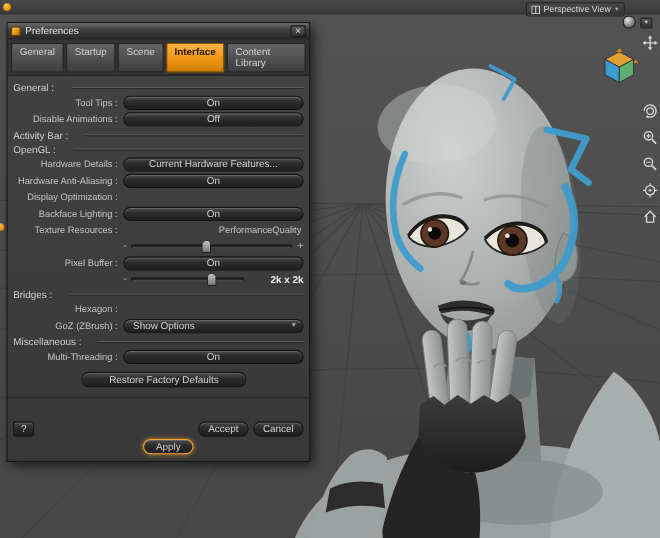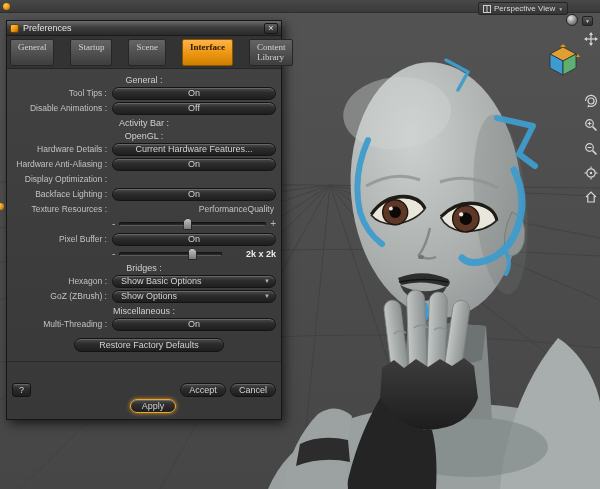--- a/index.html
+++ b/index.html
@@ -45,30 +45,30 @@
             background:linear-gradient(#6c6c6c,#3d3d3d 45%,#2a2a2a);
             border-bottom:1px solid #1b1b1b;}
   .title-icon{width:9px;height:9px;border-radius:2px;flex:0 0 auto;
               background:linear-gradient(135deg,#ffc85e,#e8920a 60%,#a86500);
               border:1px solid #6e4300;}
   .title-text{flex:1;color:#e4e4e4;font-size:9px;}
   .close-btn{width:14px;height:11px;background:linear-gradient(#5e5e5e,#2c2c2c);
              border:1px solid #171717;color:#e0e0e0;font-size:9px;line-height:9px;
              text-align:center;border-radius:2px;cursor:default;}
 
-  .tabbar{display:flex;gap:16px;padding:3px 3px 2px;background:#333333;
-          border-bottom:1px solid #252525;font-family:Liberation Serif, serif;}
+  .tabbar{display:flex;gap:2px;padding:3px 3px 2px;background:#333333;
+          border-bottom:1px solid #252525;}
   .tab{padding:2px 7px 3px;background:linear-gradient(#646464,#3e3e3e);
        border:1px solid #262626;border-radius:2px;color:#d2d2d2;font-size:9px;}
   .tab.active{background:linear-gradient(#ffb347,#ec9512 55%,#cf7e00);
               color:#2a1800;border-color:#8a5400;font-weight:bold;}
 
   .content{padding:3px 5px 2px;}
   .section{display:flex;align-items:center;gap:16px;margin:3px 0 1px;height:10px;
-           color:#d0d0d0;flex-direction:column;}
+           color:#d0d0d0;}
   .section .line{flex:1;height:2px;border-top:1px solid #5c5c5c;
                  border-bottom:1px solid #2a2a2a;}
   .row{display:flex;align-items:center;margin:1px 0;height:14px;}
   .lbl{width:100px;text-align:right;padding-right:5px;color:#c2c2c2;
        font-size:8.5px;white-space:nowrap;overflow:hidden;}
   .ctrl{flex:1;position:relative;}
   .btn{display:flex;align-items:center;justify-content:center;width:100%;height:13px;
        color:#d2d2d2;background:linear-gradient(#4c4c4c,#2d2d2d 40%,#1e1e1e);
        border:1px solid #141414;border-radius:7px;font-size:9px;
        box-shadow:inset 0 1px 0 rgba(255,255,255,.16);cursor:default;}
@@ -383,26 +383,20 @@
         </span>
       </div>
 
       <div class="section">
         <span>Bridges :</span>
           <span class="line"></span>
       </div>
 
       <div class="row">
         <span class="lbl">Hexagon :</span>
-        <span class="ctrl">
-            <span class="btn dd">
-          <span>Show Basic Options</span>
-          <span class="arrow">▼</span>
-        </span>
-          </span>
       </div>
       <div class="row">
         <span class="lbl">GoZ (ZBrush) :</span>
         <span class="ctrl">
             <span class="btn dd">
           <span>Show Options</span>
           <span class="arrow">▼</span>
         </span>
           </span>
       </div>

